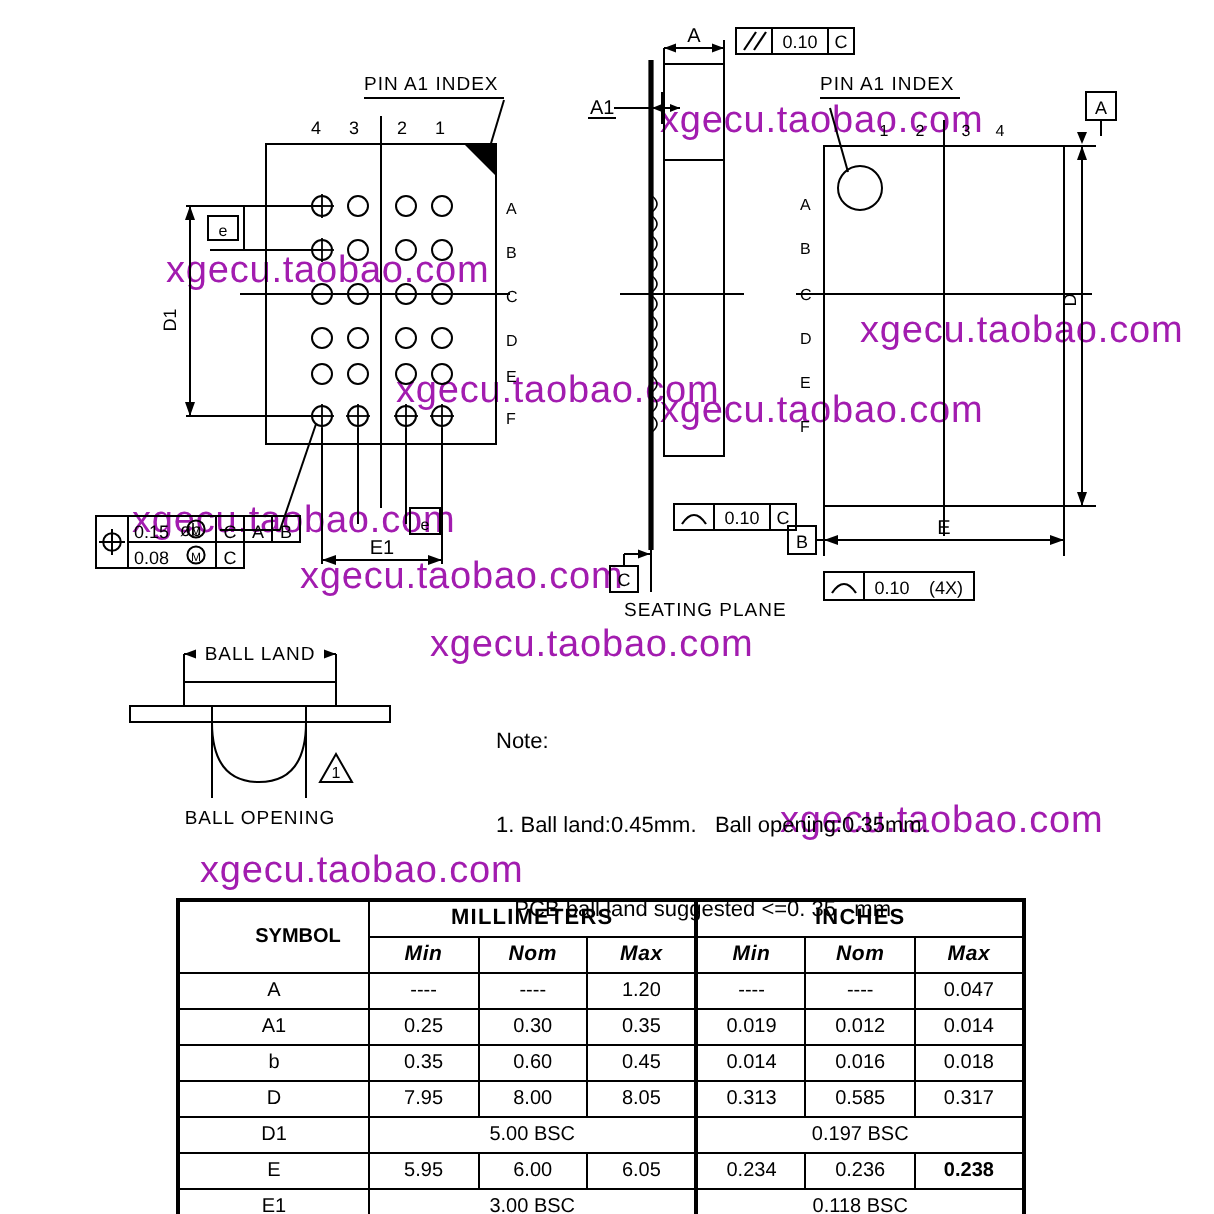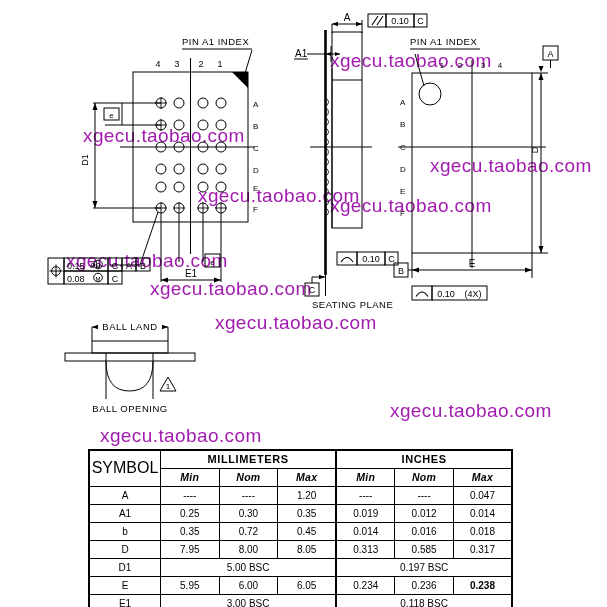--- a/index.html
+++ b/index.html
@@ -59,22 +59,23 @@
     height: 14px;
     font-weight: normal;
   }
   table.spec .hdr {
     font-weight: bold;
     font-size: 10.5px;
     letter-spacing: 0.3px;
     font-style: italic;
   }
   table.spec .sym-hdr {
-    font-weight: normal;
-    font-size: 16px;
+    font-weight: bold;
+    font-size: 10px;
+    padding-left: 24px;
   }
   table.spec .grp {
     font-weight: bold;
     font-size: 11px;
     letter-spacing: 0.6px;
   }
   table.spec .symcell { font-size: 10px; }
   .thickcol { border-left: 2px solid #000 !important; }
   
   #notes {
@@ -403,20 +404,25 @@
       <text class="lbl" x="130" y="330" text-anchor="middle">BALL LAND</text>
       <text class="lbl" x="130" y="412" text-anchor="middle">BALL OPENING</text>
       <text x="168" y="389" font-size="8" text-anchor="middle">1</text>
     </g>
 
     <rect x="98" y="321" width="64" height="11" fill="#fff" stroke="none"></rect>
     <text class="lbl" x="130" y="330" text-anchor="middle" fill="#000">BALL LAND</text>
 
   </svg>
 
+  <div id="notes">
+    <div>Note:</div>
+    <div>1. Ball land:0.45mm.   Ball opening:0.35mm.</div>
+    <div>   PCB ball land suggested &lt;=0. 35   mm</div>
+  </div>
 
   <div id="spec-table-wrap">
     <table class="spec">
       <thead>
         <tr>
           <th rowspan="2" class="sym-hdr" style="width:70px;border-width:2px 1px 1px 2px;">SYMBOL</th>
           <th colspan="3" class="grp" style="border-top-width:2px;">MILLIMETERS</th>
           <th colspan="3" class="grp thickcol" style="border-top-width:2px;border-right-width:2px;">INCHES</th>
         </tr>
         <tr>
@@ -443,21 +449,21 @@
             <td>0.25</td>
             <td>0.30</td>
             <td>0.35</td>
             <td class="thickcol">0.019</td>
             <td>0.012</td>
             <td style="border-right-width:2px;">0.014</td>
           </tr>
           <tr>
             <td class="symcell" style="border-left-width:2px;">b</td>
             <td>0.35</td>
-            <td>0.72</td>
+            <td>0.60</td>
             <td>0.45</td>
             <td class="thickcol">0.014</td>
             <td>0.016</td>
             <td style="border-right-width:2px;">0.018</td>
           </tr>
           <tr>
             <td class="symcell" style="border-left-width:2px;">D</td>
             <td>7.95</td>
             <td>8.00</td>
             <td>8.05</td>

